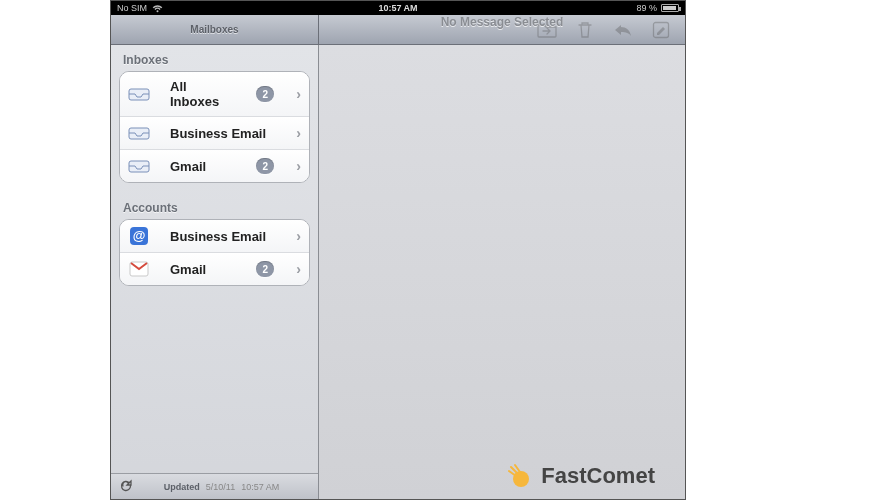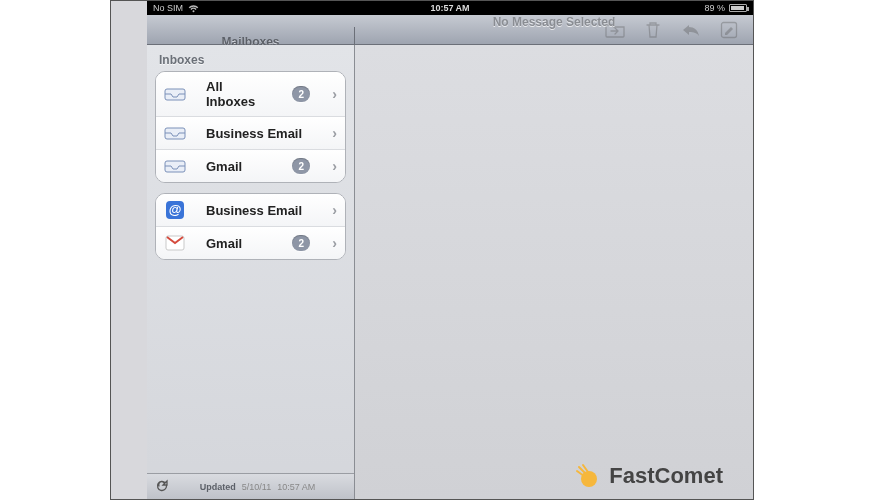--- a/index.html
+++ b/index.html
@@ -1,21 +1,20 @@
 <!DOCTYPE html>
 <html><head>
 <meta charset="utf-8">
 <style>
   * { box-sizing: border-box; margin: 0; padding: 0; }
   html, body { width: 889px; height: 500px; font-family: "Helvetica Neue", Helvetica, Arial, sans-serif; background: #fff; }
   .device {
-    position: absolute; left: 110px; top: 0; width: 644px; height: 500px;
+    position: absolute; left: 110px; top: 0; width: 576px; height: 500px;
     background: #d8d8dc;
     border: 1px solid #555;
-    padding-left: 36px;
   }
   
   .statusbar {
     height: 14px; background: #000; color: #ccc; font-size: 9px;
     display: flex; align-items: center; padding: 0 6px; position: relative;
   }
   .statusbar .left { display:flex; align-items:center; gap:5px; }
   .statusbar .center { position:absolute; left:0; right:0; text-align:center; font-weight:600; color:#ddd;}
   .statusbar .right { margin-left:auto; display:flex; align-items:center; gap:4px; }
   .wifi-icon svg { display:block; }
@@ -25,24 +24,23 @@
 
   
   .toolbar {
     height: 30px;
     background: linear-gradient(#c6cad2, #9ea4b0);
     border-bottom: 1px solid #6b6f78;
     display: flex;
   }
   .sidebar-head {
     width: 208px; text-align:center; line-height:30px;
-    color:#5c6068; font-weight:bold; font-size:12px;
+    color:#5c6068; font-weight:bold; font-size:10px;
     text-shadow: 0 1px 0 rgba(255,255,255,.6);
     border-right:1px solid #6b6f78;
-    margin-top:12px;
   }
   .main-head { flex:1; display:flex; justify-content:flex-end; align-items:center; gap:18px; padding-right:14px; }
   .tb-btn { width:20px; height:18px; display:flex; align-items:center; justify-content:center; opacity:.35; }
   .tb-btn svg { display:block; }
 
   
   .body { display:flex; height: calc(100% - 14px - 30px); }
   .sidebar {
     width:208px; border-right:1px solid #8a8d93;
     background: linear-gradient(#e2e4e8, #d4d6db);
@@ -187,20 +185,21 @@
                 <rect x="1" y="3" width="20" height="11" rx="2" fill="#e9eef7" stroke="#7a90b8"></rect>
                 <path d="M1 8h6l2 3h4l2-3h6" fill="none" stroke="#7a90b8"></path>
               </svg>
           </span>
           <span class="label">Gmail</span>
           <span class="badge">2</span>
           <span class="chev">›</span>
         </div>
       </div>
 
+      <div class="section-label">Accounts</div>
       <div class="group">
 
         <div class="row">
           <span class="icon">
             <svg width="20" height="20" viewBox="0 0 20 20">
                 <rect x="1" y="1" width="18" height="18" rx="4" fill="#3a74d8"></rect>
                 <text x="10" y="14" text-anchor="middle" font-size="13" font-weight="bold" fill="#fff">@</text>
               </svg>
           </span>
           <span class="label">Business Email</span>

